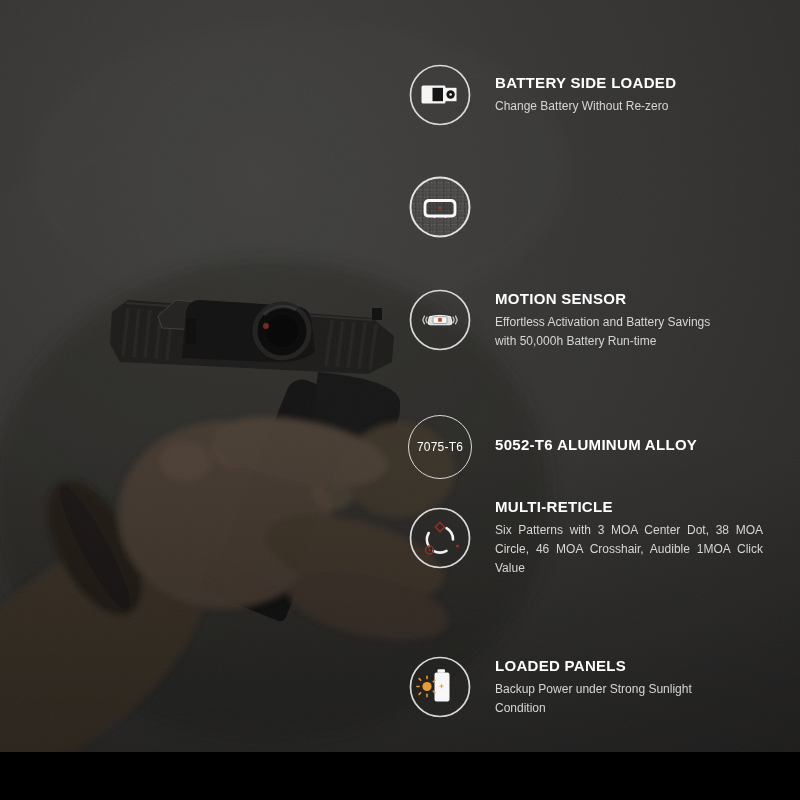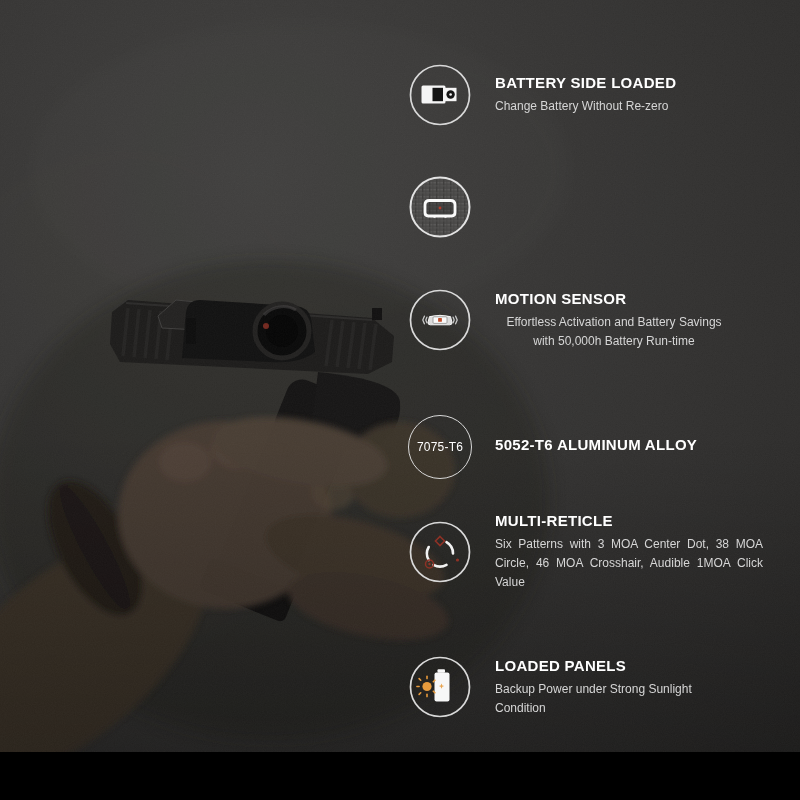--- a/index.html
+++ b/index.html
@@ -10,21 +10,21 @@
   .feature{position:absolute;left:408px;display:flex;align-items:center;transform:translateY(-50%);}
   .icon-wrap{width:64px;height:64px;flex:0 0 64px;}
   .icon-wrap svg{display:block;width:64px;height:64px;}
   .badge-circle{width:64px;height:64px;flex:0 0 64px;box-sizing:border-box;border:1.7px solid #d9d9d9;
                 border-radius:50%;display:flex;align-items:center;justify-content:center;}
   .badge-circle span{color:#fff;font-weight:normal;font-size:12px;letter-spacing:.2px;}
   .ftext{margin-left:23px;}
   .ftext h3{margin:0 0 5px 0;font-size:15px;line-height:18px;font-weight:bold;color:#ffffff;letter-spacing:.3px;}
   .ftext p{margin:0;font-size:12px;line-height:19px;color:#d6d6d6;}
   .w-default{width:250px;}
-  .w-238{width:238px;text-align:center;}
+  .w-238{width:238px;}
   .w-240{width:240px;}
   .w-248{width:248px;}
   .w-268{width:268px;text-align:justify;}
 </style>
 </head>
 <body>
 
 <div class="stage">
 
   <svg class="scene" viewBox="0 0 800 800" aria-hidden="true">
@@ -171,21 +171,21 @@
 
     <div class="feature" style="top:447px">
       <div class="badge-circle">
         <span>7075-T6</span>
       </div>
       <div class="ftext">
         <h3>5052-T6 ALUMINUM ALLOY</h3>
       </div>
     </div>
 
-    <div class="feature" style="top:552px">
+    <div class="feature" style="top:538px">
       <div class="icon-wrap">
         <svg viewBox="0 0 64 64">
           <circle cx="32" cy="32" r="29.5" fill="none" stroke="#d9d9d9" stroke-width="1.7"></circle>
           <g stroke="#f2f2f2" stroke-width="2.6" fill="none" stroke-linecap="round">
             <path d="M38.5 22.2 A13 13 0 0 1 45 33.5"></path>
             <path d="M38.5 44.8 A13 13 0 0 1 25.5 44.8"></path>
             <path d="M20.7 40 A13 13 0 0 1 20.7 27"></path>
           </g>
           <path d="M32 16.5 L36.5 21 L32 25.5 L27.5 21 Z" fill="none" stroke="#8f3226" stroke-width="1.6"></path>
           <circle cx="21.5" cy="44" r="4" fill="none" stroke="#8f3226" stroke-width="1.5"></circle>

